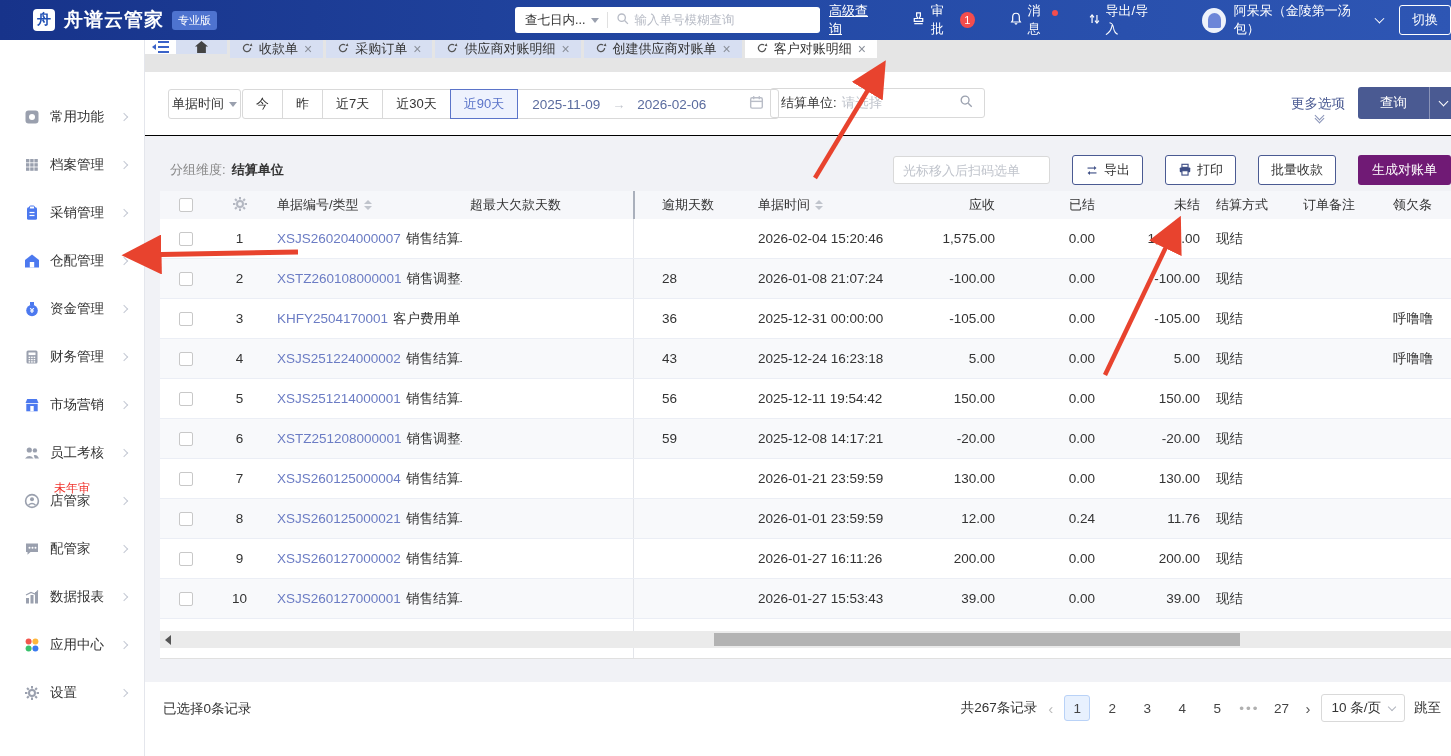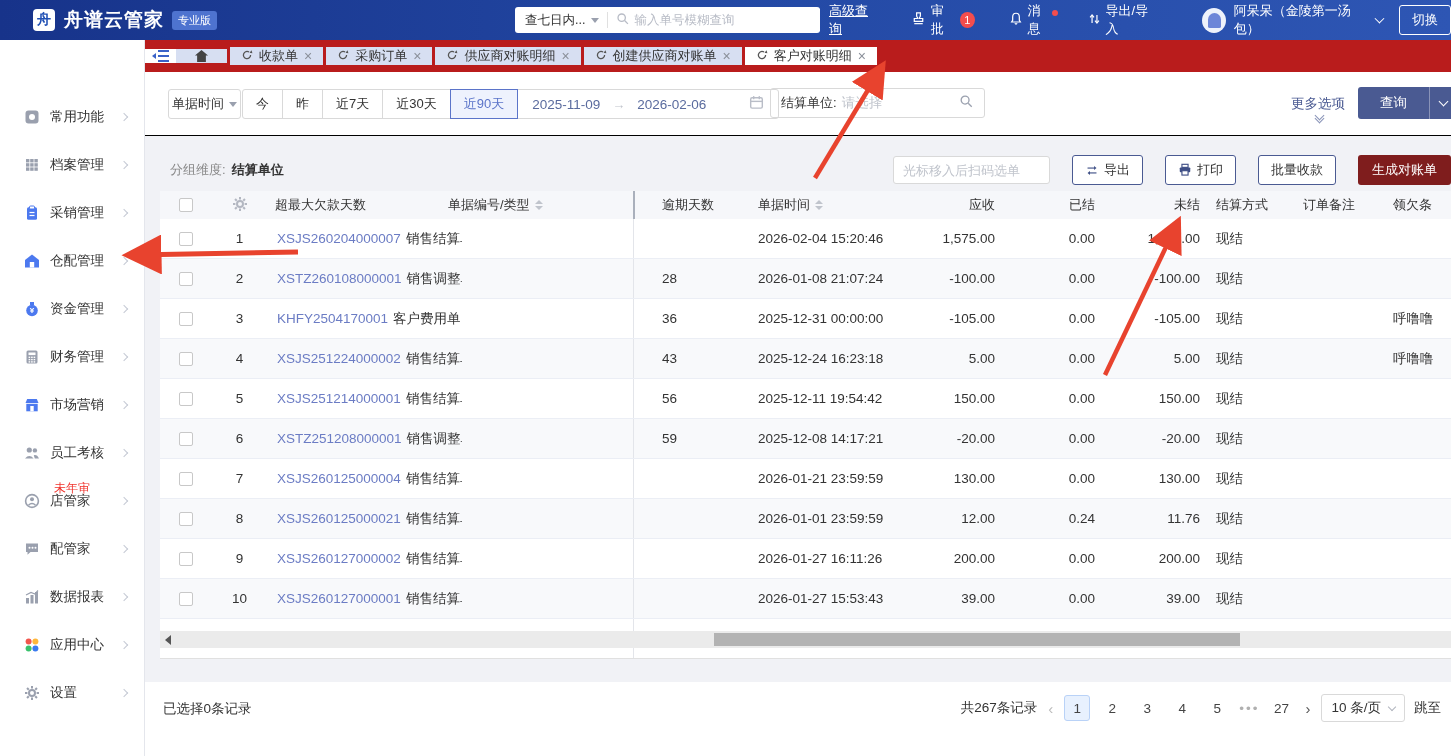--- a/index.html
+++ b/index.html
@@ -33,22 +33,22 @@
   .impexp { margin-right:44px; }
   .avatar { width:25px; height:25px; border-radius:50%; background:#eef2fb; position:relative; overflow:hidden; }
   .avatar::after { content:""; position:absolute; left:6px; top:5px; width:13px; height:15px;
     background:#6d86d8; border-radius:7px 7px 2px 2px; }
   .uname { margin:0 6px 0 8px; }
   .chev { width:7px; height:7px; border-right:1.6px solid #fff; border-bottom:1.6px solid #fff;
     transform:rotate(45deg); margin-top:-3px; }
   .switch-btn { margin-left:16px; border:1px solid #fff; border-radius:3px; padding:5px 12px; white-space:nowrap; cursor:pointer;text-align:center; }
 
   
-  .tabbar { position:absolute; left:145px; top:40px; right:0; height:32px; background:#b91c1c;
-    display:flex; align-items:center; z-index:9; }
+  .tabbar { position:absolute; left:145px; top:40px; right:0; height:32px; background:#e5e5e5;
+    display:flex; align-items:flex-start; z-index:9; }
   .collapse-box { width:31px; background:#fff; display:flex; align-items:center; justify-content:center; cursor:pointer; }
   .tab { display:flex; align-items:center; gap:6px; background:#d7dff2; color:#333; padding:0 11px;
     margin-right:3px; cursor:pointer; font-size:13px; white-space:nowrap; }
   .tab.home { padding:0 18px; }
   .tab.active { background:#fff; }
   .tab .x { color:#8a8f99; font-size:14px; line-height:1; cursor:pointer; }
 
   
   .sidebar { position:absolute; left:0; top:40px; width:145px; bottom:0; background:#fff;
     border-right:1px solid #e4e6ec; padding-top:53px; z-index:8; }
@@ -96,21 +96,21 @@
   .content { position:absolute; left:0; right:0; top:63px; height:547px; background:#f1f2f6; border-top:1px solid #000000; }
   .toolbar { position:absolute; left:15px; right:0; top:14px; height:40px; display:flex; align-items:center; }
   .group-lbl { color:#888; font-size:13px; margin-left:10px; }
   .group-val { font-weight:bold; margin-left:6px; }
   .tb-right { margin-left:auto; display:flex; align-items:center; gap:22px; }
   .scan-input { width:157px; height:28px; border:1px solid #d9d9d9; border-radius:3px; background:#fff;
     padding:0 9px; font-size:13px; outline:none; }
   .scan-input::placeholder { color:#c0c4cc; }
   .btn-outline { height:30px; border:1px solid #4a5a92; background:#fff; border-radius:3px;
     display:flex; align-items:center; justify-content:center; gap:5px; padding:0 12px; font-size:13px; cursor:pointer; }
-  .btn-fill { height:30px; background:#7f1d1d; color:#fff; border-radius:3px; display:flex;
+  .btn-fill { height:30px; background:#701a75; color:#fff; border-radius:3px; display:flex;
     align-items:center; justify-content:center; padding:0 14px; font-size:13px; cursor:pointer; }
 
   
   .table { position:absolute; left:15px; top:55px; width:1291px; background:#fff; }
   .trow { display:flex; }
   .cell { overflow:hidden; white-space:nowrap; display:flex; align-items:center; }
   .thead { height:28px; background:#f6f7fa; font-size:13px; }
   .thead .cell { color:#333; }
   .tbody { height:40px; border-bottom:1px solid #ebeef5; font-size:13.5px; background:#fff; }
   .tbody.stripe { background:#f8f9fb; }
@@ -517,29 +517,29 @@
                 <line x1="12.6" y1="8" x2="15" y2="8" stroke="#b3b7c1" stroke-width="2"></line>
                 <line x1="11.25269119345812" y1="11.252691193458118" x2="12.949747468305834" y2="12.949747468305832" stroke="#b3b7c1" stroke-width="2"></line>
                 <line x1="8" y1="12.6" x2="8" y2="15" stroke="#b3b7c1" stroke-width="2"></line>
                 <line x1="4.7473088065418825" y1="11.25269119345812" x2="3.050252531694168" y2="12.949747468305834" stroke="#b3b7c1" stroke-width="2"></line>
                 <line x1="3.4000000000000004" y1="8" x2="1" y2="8" stroke="#b3b7c1" stroke-width="2"></line>
                 <line x1="4.747308806541881" y1="4.7473088065418825" x2="3.0502525316941664" y2="3.050252531694168" stroke="#b3b7c1" stroke-width="2"></line>
                 <line x1="7.999999999999999" y1="3.4000000000000004" x2="7.999999999999999" y2="1" stroke="#b3b7c1" stroke-width="2"></line>
                 <line x1="11.252691193458118" y1="4.747308806541881" x2="12.949747468305832" y2="3.0502525316941664" stroke="#b3b7c1" stroke-width="2"></line>
               </svg></span>
           </div>
-          <div class="cell c3">
-            <span>超最大欠款天数</span>
-          </div>
           <div class="cell c2">
             <span>单据编号/类型</span>
             <span class="sort">
               <i class="up"></i>
               <i class="dn"></i>
             </span>
+          </div>
+          <div class="cell c3">
+            <span>超最大欠款天数</span>
           </div>
           <div class="cell c4"></div>
           <div class="cell c5">
             <span>逾期天数</span>
           </div>
           <div class="cell c6">
             <span>单据时间</span>
             <span class="sort">
               <i class="up"></i>
               <i class="dn"></i>

